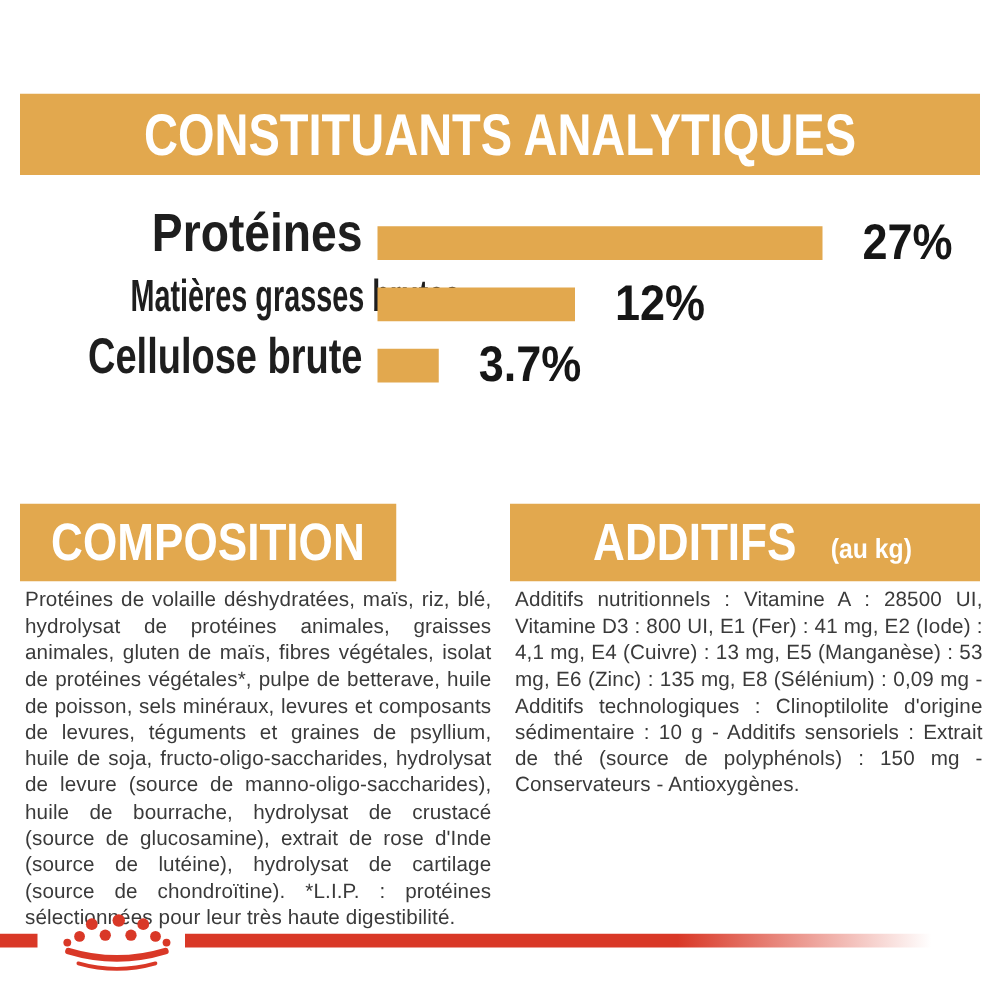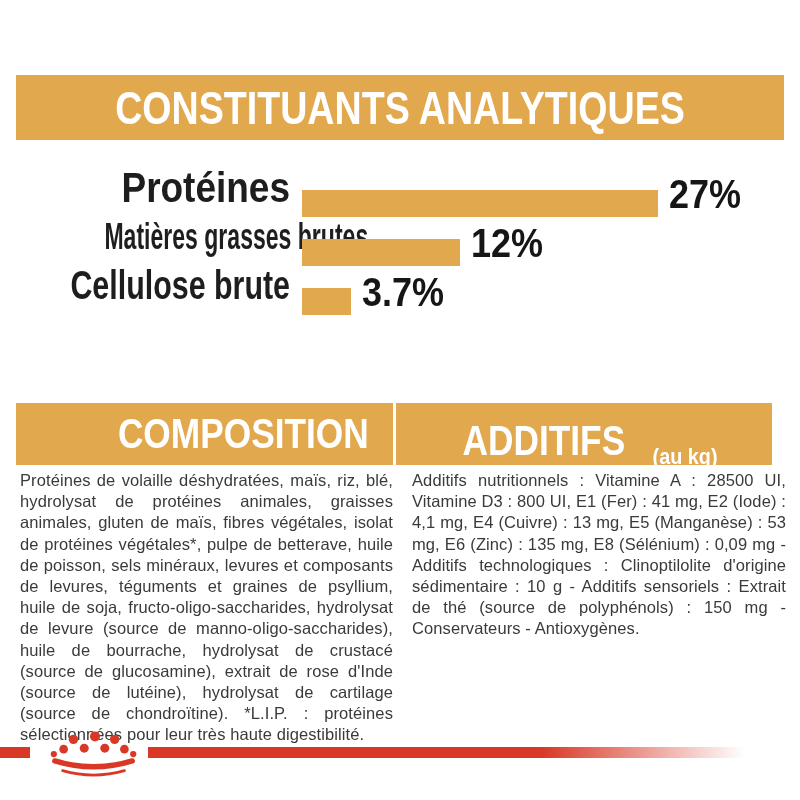--- a/index.html
+++ b/index.html
@@ -21,34 +21,34 @@
   .chart { position:absolute; left:0; top:0; width:800px; }
   .chart-row { position:absolute; left:0; height:28px; }
   .chart-label {
     position:absolute; left:0; width:290px; text-align:right;
     color:#1e1e1e; font-weight:700; white-space:nowrap;
     transform-origin:right center;
   }
   .row-0 .chart-label { font-size:43px; transform:scaleX(0.86); top:-9px; }
   .row-1 .chart-label { font-size:36px; transform:scaleX(0.64); top:-5px; }
   .row-2 .chart-label { font-size:40px; transform:scaleX(0.76); top:-7px; }
-  .bar-line { position:absolute; left:302px; top:0; display:flex; align-items:flex-end; }
+  .bar-line { position:absolute; left:302px; top:0; display:flex; align-items:center;gap:21px; }
   .bar { height:27px; background:#E2A84E; }
   .pct {
     color:#161616; font-weight:700; font-size:40px; margin-left:11px;
     transform:scaleX(0.90); transform-origin:left center; white-space:nowrap;
   }
 
   
   .section-banner {
     position:absolute; top:403px; height:62px; background:#E2A84E;
     display:flex; align-items:center; justify-content:center; color:#fff;
   }
-  .banner-composition { left:16px; width:377px;justify-content:flex-end; }
-  .banner-additifs { left:396px; width:376px;align-items:flex-end; }
+  .banner-composition { left:16px; width:301px; }
+  .banner-additifs { left:408px; width:376px; }
   .section-banner .big {
     font-weight:700; font-size:42px; white-space:nowrap; transform:scaleX(0.84);
   }
   .section-banner .small {
     font-weight:700; font-size:22px; margin-left:8px; white-space:nowrap;
     transform:scaleX(0.90); position:relative; top:5px;
   }
 
   
   .body-col {

